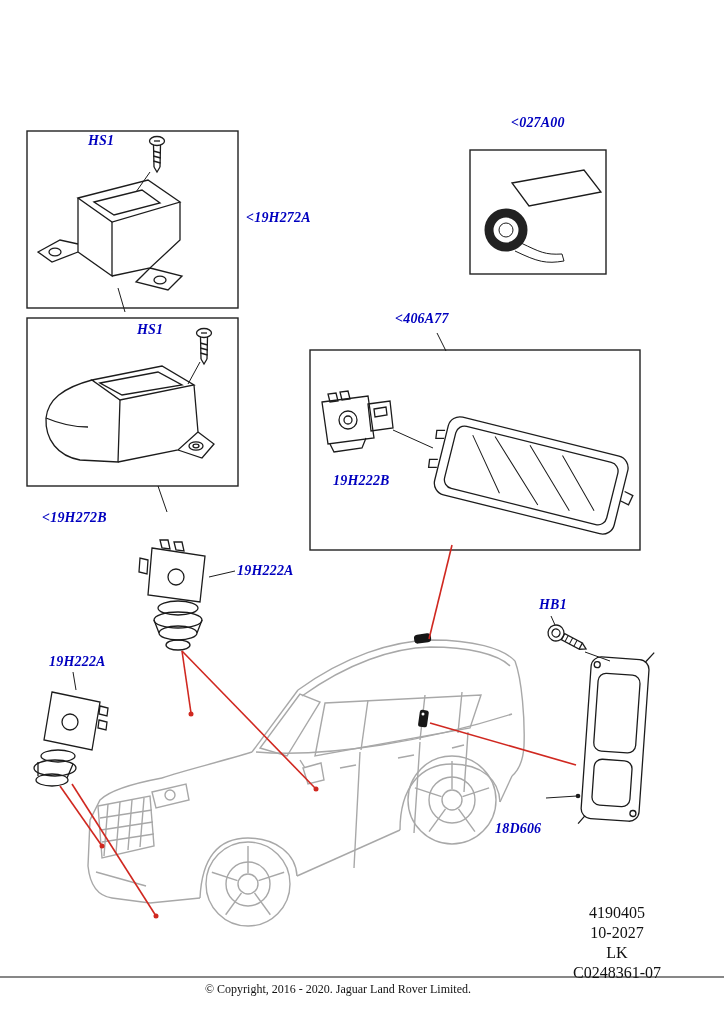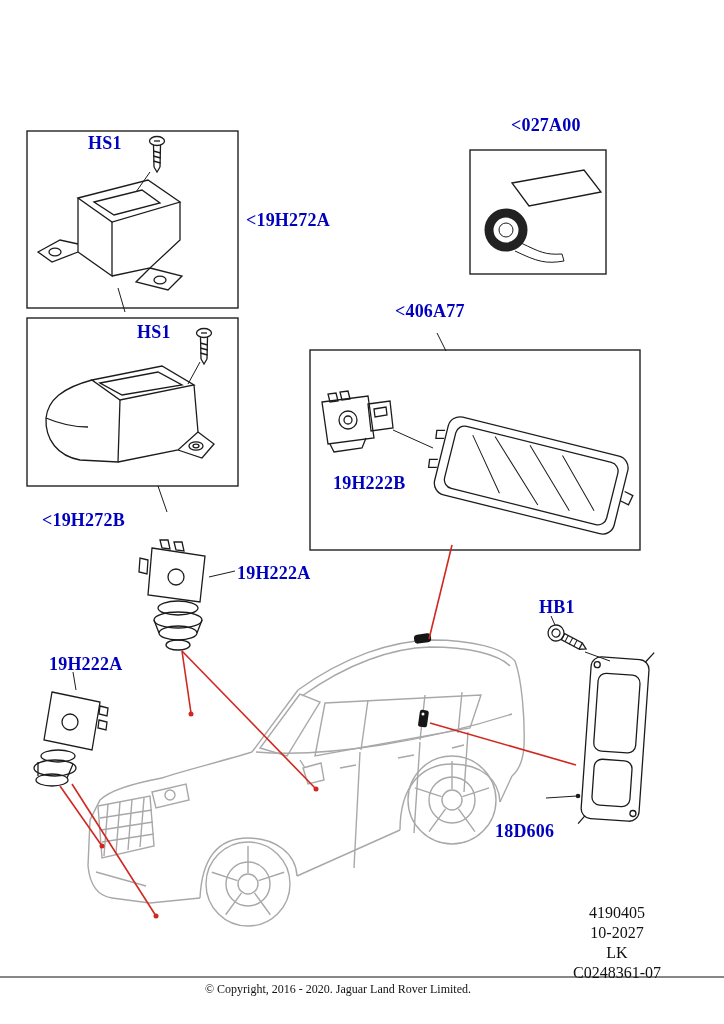--- a/index.html
+++ b/index.html
@@ -3,21 +3,21 @@
 <meta charset="utf-8">
 <style>
   html,body{margin:0;padding:0;background:#ffffff;}
   .page{
     position:relative;width:724px;height:1024px;background:#fff;
     font-family:"Liberation Serif", serif;overflow:hidden;
   }
   .page svg{position:absolute;left:0;top:0;}
   .lbl{
     position:absolute;color:var(--label_blue,#0000bf);
-    font-weight:bold;font-size:18px;white-space:nowrap;letter-spacing:.2px;
+    font-weight:bold;font-size:14px;white-space:nowrap;letter-spacing:.2px;font-style:italic;
   }
   .doc{
     position:absolute;left:552px;top:903px;width:130px;text-align:center;
     font-size:16px;line-height:20px;color:#111;
   }
   .copyright{
     position:absolute;left:0;top:982px;width:676px;text-align:center;
     font-size:12px;color:#111;
   }
   
@@ -246,21 +246,21 @@
     </g>
 
     <line x1="0" y1="977" x2="724" y2="977" stroke="#111" stroke-width="1.2"></line>
   </svg>
 
   <span class="lbl" style="left:88px;top:133px;">HS1</span>
   <span class="lbl" style="left:246px;top:210px;">&lt;19H272A</span>
   <span class="lbl" style="left:137px;top:322px;">HS1</span>
   <span class="lbl" style="left:42px;top:510px;">&lt;19H272B</span>
   <span class="lbl" style="left:511px;top:115px;">&lt;027A00</span>
-  <span class="lbl" style="left:395px;top:301px;">&lt;406A77</span>
+  <span class="lbl" style="left:395px;top:311px;">&lt;406A77</span>
   <span class="lbl" style="left:333px;top:473px;">19H222B</span>
   <span class="lbl" style="left:237px;top:563px;">19H222A</span>
   <span class="lbl" style="left:49px;top:654px;">19H222A</span>
   <span class="lbl" style="left:539px;top:597px;">HB1</span>
   <span class="lbl" style="left:495px;top:789px;margin-top:32px;">18D606</span>
 
   <div class="doc">
     <div>4190405</div>
     <div>10-2027</div>
     <div>LK</div>

